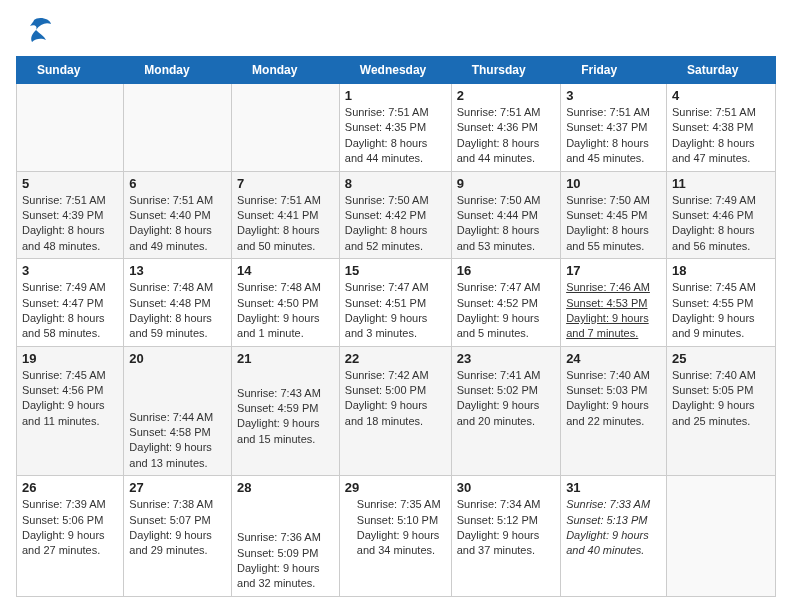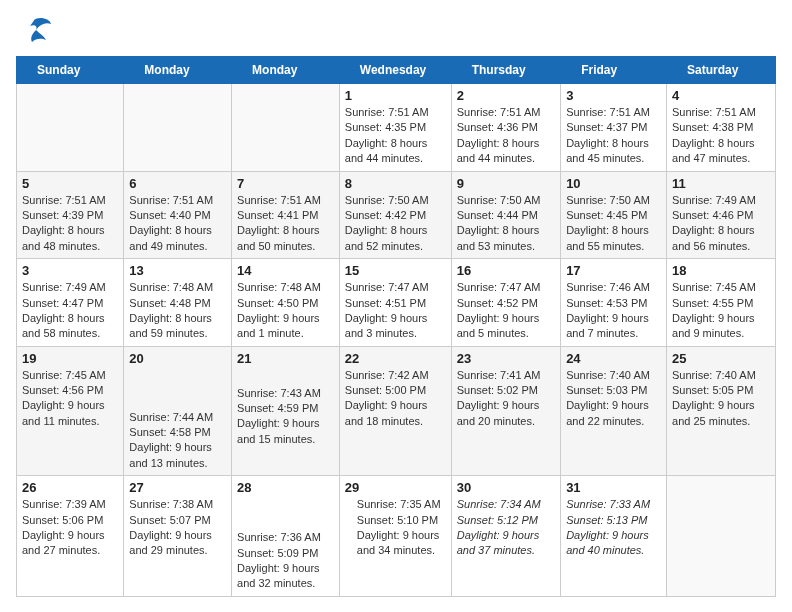--- a/index.html
+++ b/index.html
@@ -211,21 +211,21 @@
 Daylight: 9 hours and 3 minutes.</div>
         </td>
         <td>
           <span class="day-num">16</span>
           <div class="day-info" style="white-space: pre-line;">Sunrise: 7:47 AM
 Sunset: 4:52 PM
 Daylight: 9 hours and 5 minutes.</div>
         </td>
         <td>
           <span class="day-num">17</span>
-          <div class="day-info" style="white-space: pre-line;">Sunrise: 7:46 AM
+          <div class="day-info" style="white-space: pre-line; text-decoration: underline;">Sunrise: 7:46 AM
 Sunset: 4:53 PM
 Daylight: 9 hours and 7 minutes.</div>
         </td>
         <td>
           <span class="day-num">18</span>
           <div class="day-info" style="white-space: pre-line;">Sunrise: 7:45 AM
 Sunset: 4:55 PM
 Daylight: 9 hours and 9 minutes.</div>
         </td>
       </tr>
@@ -293,21 +293,21 @@
 Daylight: 9 hours and 32 minutes.</div>
         </td>
         <td>
           <span class="day-num">29</span>
           <div class="day-info" style="white-space: pre-line; margin-left: 12px;">Sunrise: 7:35 AM
 Sunset: 5:10 PM
 Daylight: 9 hours and 34 minutes.</div>
         </td>
         <td>
           <span class="day-num">30</span>
-          <div class="day-info" style="white-space: pre-line; font-style: italic;">Sunrise: 7:34 AM
+          <div class="day-info" style="white-space: pre-line;">Sunrise: 7:34 AM
 Sunset: 5:12 PM
 Daylight: 9 hours and 37 minutes.</div>
         </td>
         <td>
           <span class="day-num">31</span>
           <div class="day-info" style="white-space: pre-line; font-style: italic;">Sunrise: 7:33 AM
 Sunset: 5:13 PM
 Daylight: 9 hours and 40 minutes.</div>
         </td>
         <td class="empty-cell"></td>

